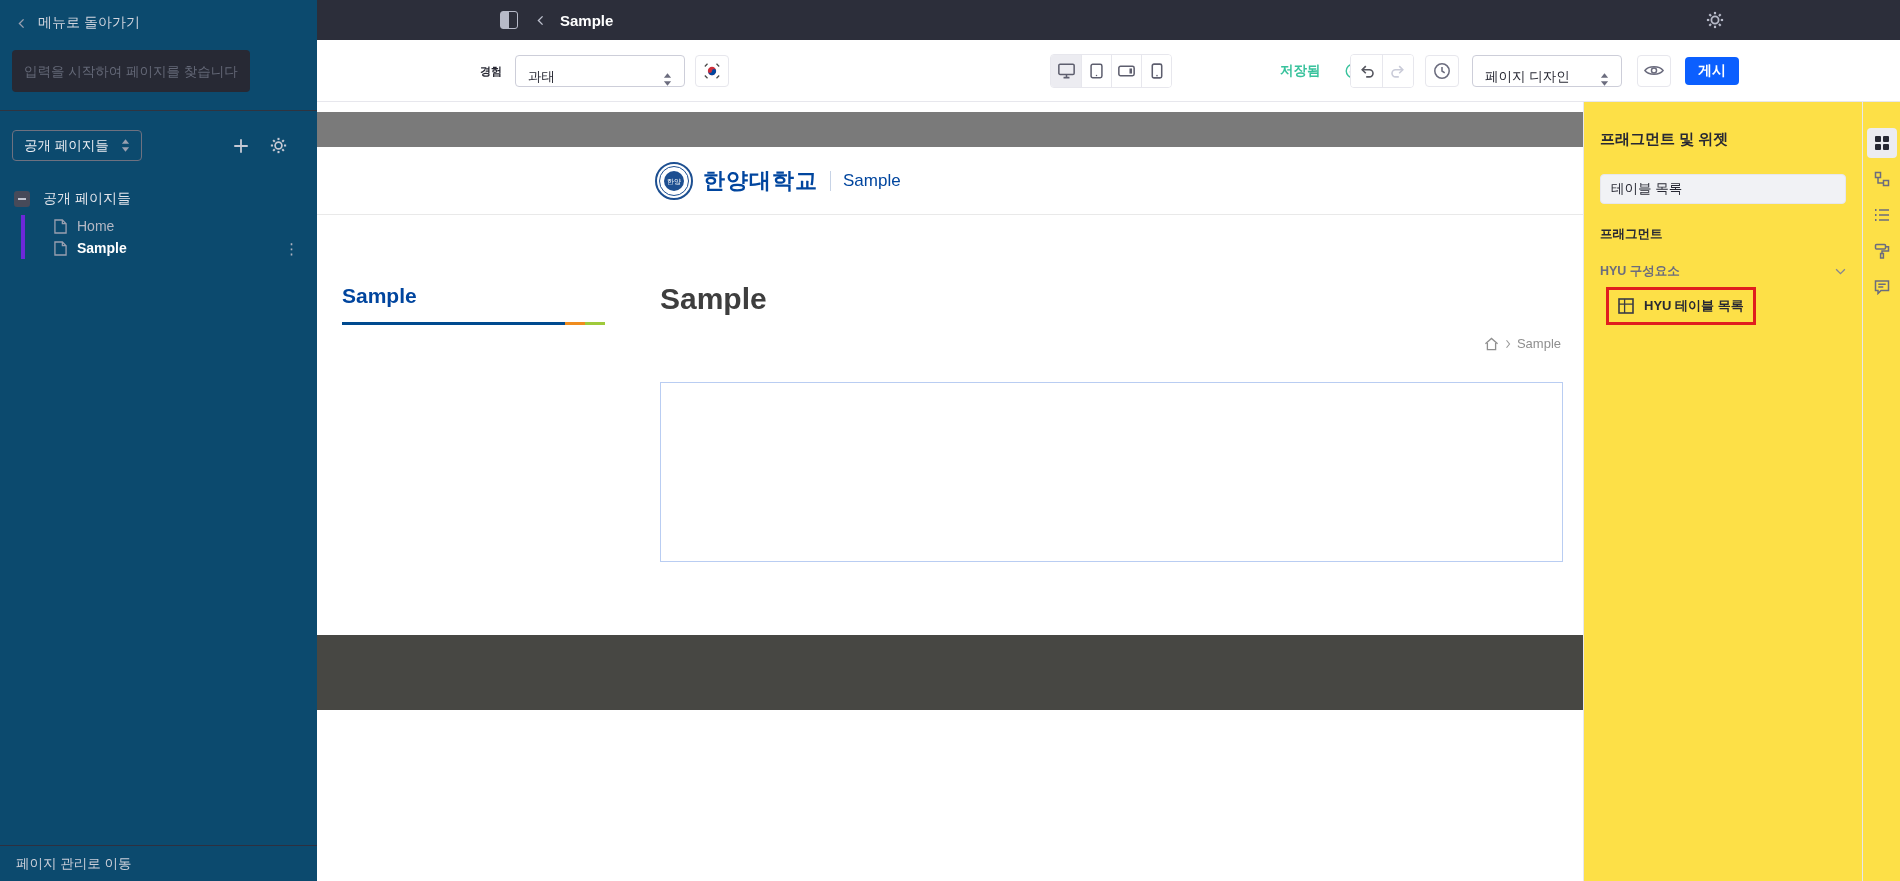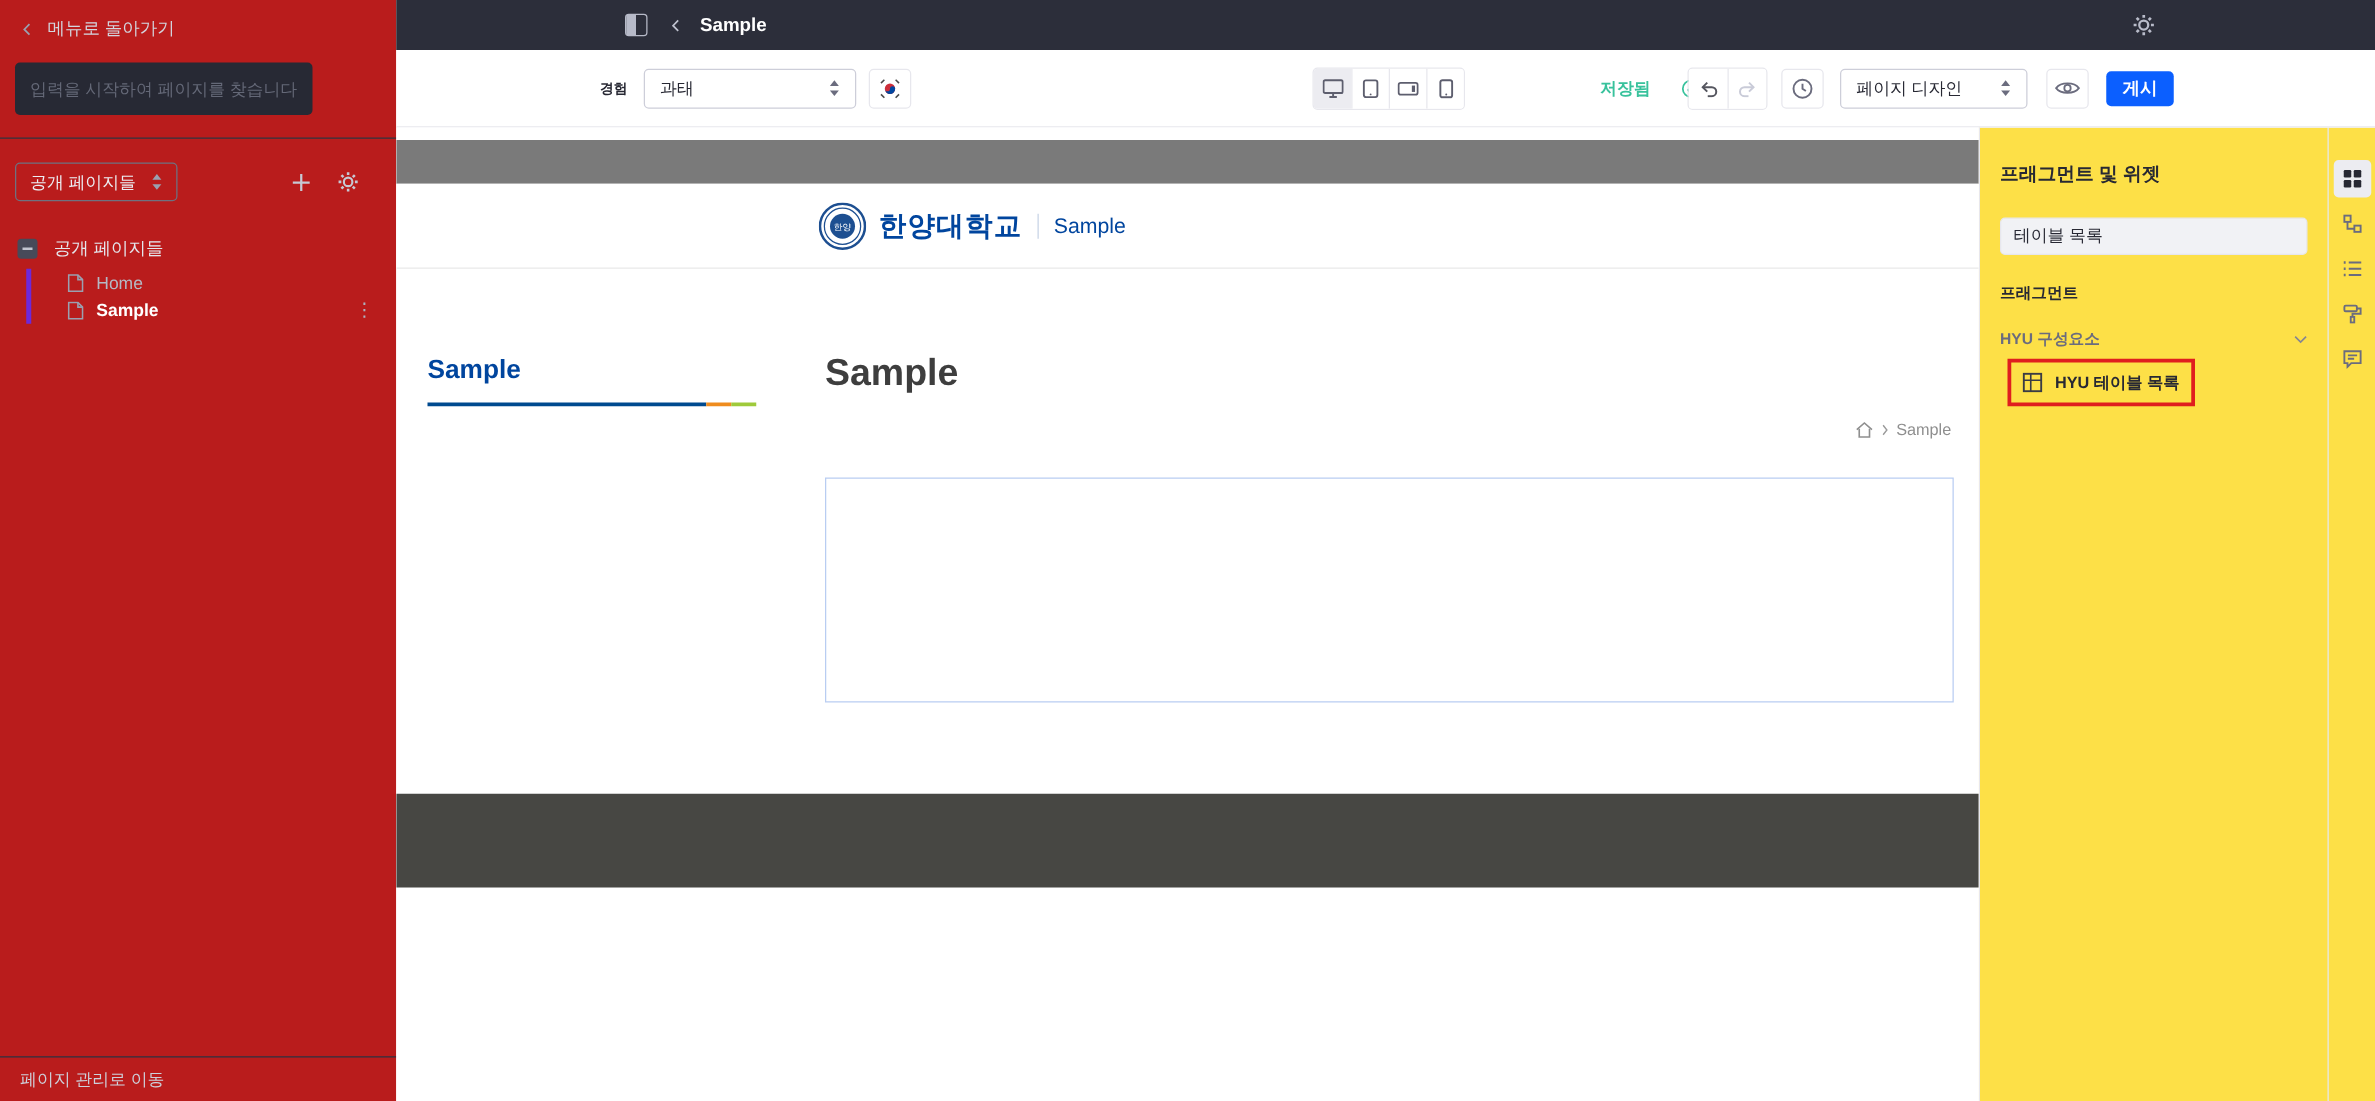--- a/index.html
+++ b/index.html
@@ -6,21 +6,21 @@
   html,body { width:1900px; height:881px; }
   body {
     font-family: "Liberation Sans", "DejaVu Sans", sans-serif;
     background:#fff; overflow:hidden; font-size:14px; color:#272833;
   }
   .app { display:flex; width:1900px; height:881px; }
   .spacer { flex:1; }
   svg { display:block; }
 
   
-  .sidebar { width:317px; min-width:317px; background:#b91c1c; color:#c6c9d4;
+  .sidebar { width:317px; min-width:317px; background:#0c4a6e; color:#c6c9d4;
              display:flex; flex-direction:column; }
   .sb-back { display:flex; align-items:center; gap:11px; padding:14px 16px 12px;
              color:#d3d6df; font-size:14px; cursor:pointer; }
   .sb-back .chev { color:#9aa0b0; }
   .sb-search { margin:6px 12px 18px; }
   .sb-search input { width:238px; height:42px; background:#272934; border:0; border-radius:4px;
              padding:0 12px; font:13.5px "Liberation Sans",sans-serif; color:#c6c9d4; outline:none; }
   .sb-search input::placeholder { color:#646877; }
   .sb-divider { border-top:1px solid #31343f; }
   .sb-collection { display:flex; align-items:center; margin:19px 12px 26px; }
@@ -50,21 +50,21 @@
   .product-icon { width:18px; height:18px; border:1.5px solid #b7bac8; border-radius:3px;
            background:linear-gradient(to right,#b7bac8 0 50%, transparent 50%); cursor:pointer; }
   .tb-back { background:none; border:0; color:#bfc2cf; margin-left:17px; cursor:pointer; }
   .tb-title { color:#fff; font-weight:bold; font-size:15px; margin-left:14px; }
   .tb-gear { background:none; border:0; color:#b8bbc9; margin-left:auto; margin-right:176px; cursor:pointer; }
 
   .toolbar { height:62px; background:#fff; border-bottom:1px solid #e7e7ed; position:relative; }
   .t-abs { position:absolute; top:50%; transform:translateY(-50%); }
   .t-exp-label { left:163px; font-weight:bold; font-size:11px; color:#272833; }
   .t-exp-select { left:198px; width:170px; }
-  .ctl-select { display:flex; align-items:center; height:32px; border:1px solid #cdced9; border-radius:4px;
+  .ctl-select { display:flex; align-items:flex-end; height:32px; border:1px solid #cdced9; border-radius:4px;
            background:#fff; padding:0 12px; font:13.5px "Liberation Sans",sans-serif; color:#272833;
            cursor:pointer; width:100%; }
   .ctl-select .sel { margin-left:auto; color:#6b6c7e; }
   .t-flag { left:378px; }
   .iconbtn-lt { width:34px; height:32px; border:1px solid #e7e7ed; border-radius:4px; background:#fff;
            display:flex; align-items:center; justify-content:center; color:#6b6c7e; cursor:pointer; }
   .t-devices { left:733px; display:flex; border:1px solid #e7e7ed; border-radius:4px; overflow:hidden; }
   .dev-btn { width:30px; height:32px; background:#fff; border:0; border-left:1px solid #e7e7ed;
            display:flex; align-items:center; justify-content:center; color:#5d5e6e; cursor:pointer; }
   .dev-btn:first-child { border-left:0; }

